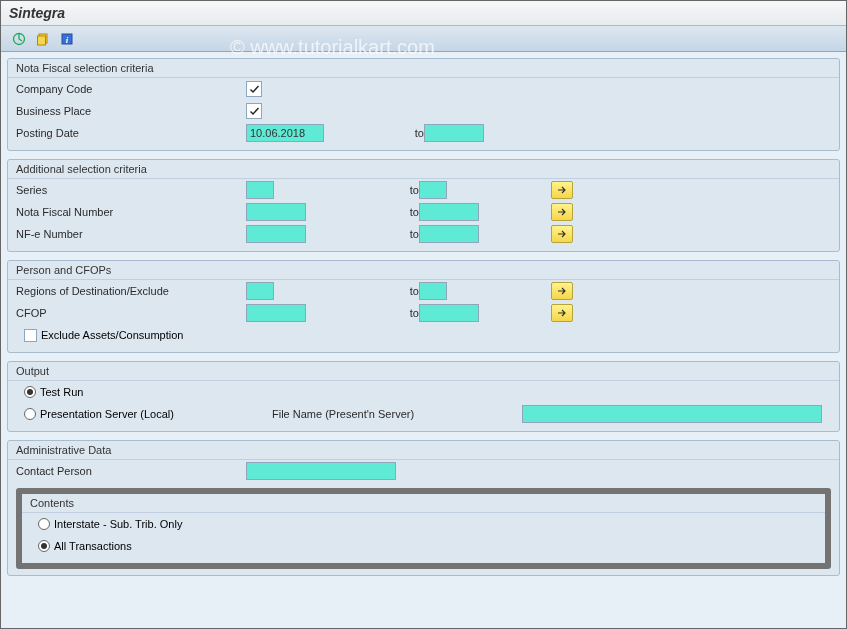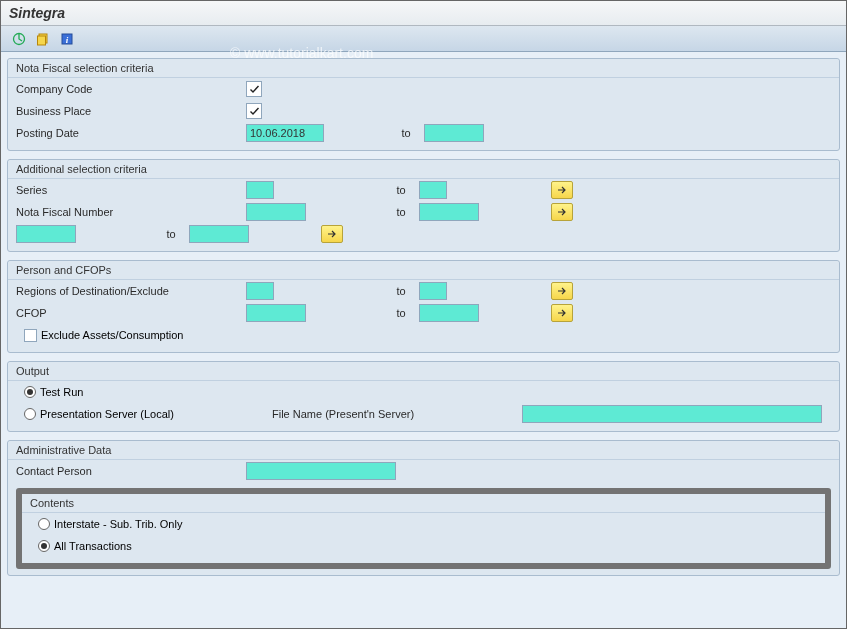--- a/index.html
+++ b/index.html
@@ -78,21 +78,21 @@
   .lbl {
     width: 230px;
     color: #2A2A2A;
   }
   .lbl2 {
     width: 200px;
     color: #2A2A2A;
   }
   .to {
     width: 40px;
-    text-align: center;
+    text-align: right;
     padding-left: 4px;
     color: #2A2A2A;
   }
   input[type=text] {
     height: 18px;
     border: 1px solid #8FA6BC;
     background: #5eead4;
     font-size: 11px;
     padding: 0 3px;
     color: #333;
@@ -132,23 +132,23 @@
     width: 22px; height: 18px;
     background: linear-gradient(#FFF38A,#F6D64B);
     border: 1px solid #B7A33A;
     border-radius: 2px;
     display:inline-flex; align-items:center; justify-content:center;
     cursor:pointer;
     margin-left: 4px;
   }
   .watermark {
     position: absolute;
-    top: 45px; left: 230px;
+    top: 36px; left: 230px;
     color: rgba(255,255,255,0.7);
-    font-size: 14px;
+    font-size: 20px;
     pointer-events: none;
     display:flex; gap:8px; align-items:center;
   }
   .to-gap { display:inline-block; width: 60px; }
 </style>
 </head>
 <body>
 
 <div class="title-bar">Sintegra</div>
 
@@ -225,20 +225,21 @@
       <span class="to">to</span>
       <input type="text" class="w-m" style="">
       <span style="width:68px;display:inline-block"></span>
       <span class="arrow-btn">
         <svg width="12" height="10" viewBox="0 0 12 10">
             <path d="M2 5 H9 M6 2 L9 5 L6 8" stroke="#333" stroke-width="1.2" fill="none"></path>
           </svg>
       </span>
     </div>
     <div class="row">
+      <span class="lbl">NF-e Number</span>
       <input type="text" class="w-m" style="">
       <span class="spacer-col1c"></span>
       <span class="to">to</span>
       <input type="text" class="w-m" style="">
       <span style="width:68px;display:inline-block"></span>
       <span class="arrow-btn">
         <svg width="12" height="10" viewBox="0 0 12 10">
             <path d="M2 5 H9 M6 2 L9 5 L6 8" stroke="#333" stroke-width="1.2" fill="none"></path>
           </svg>
       </span>

